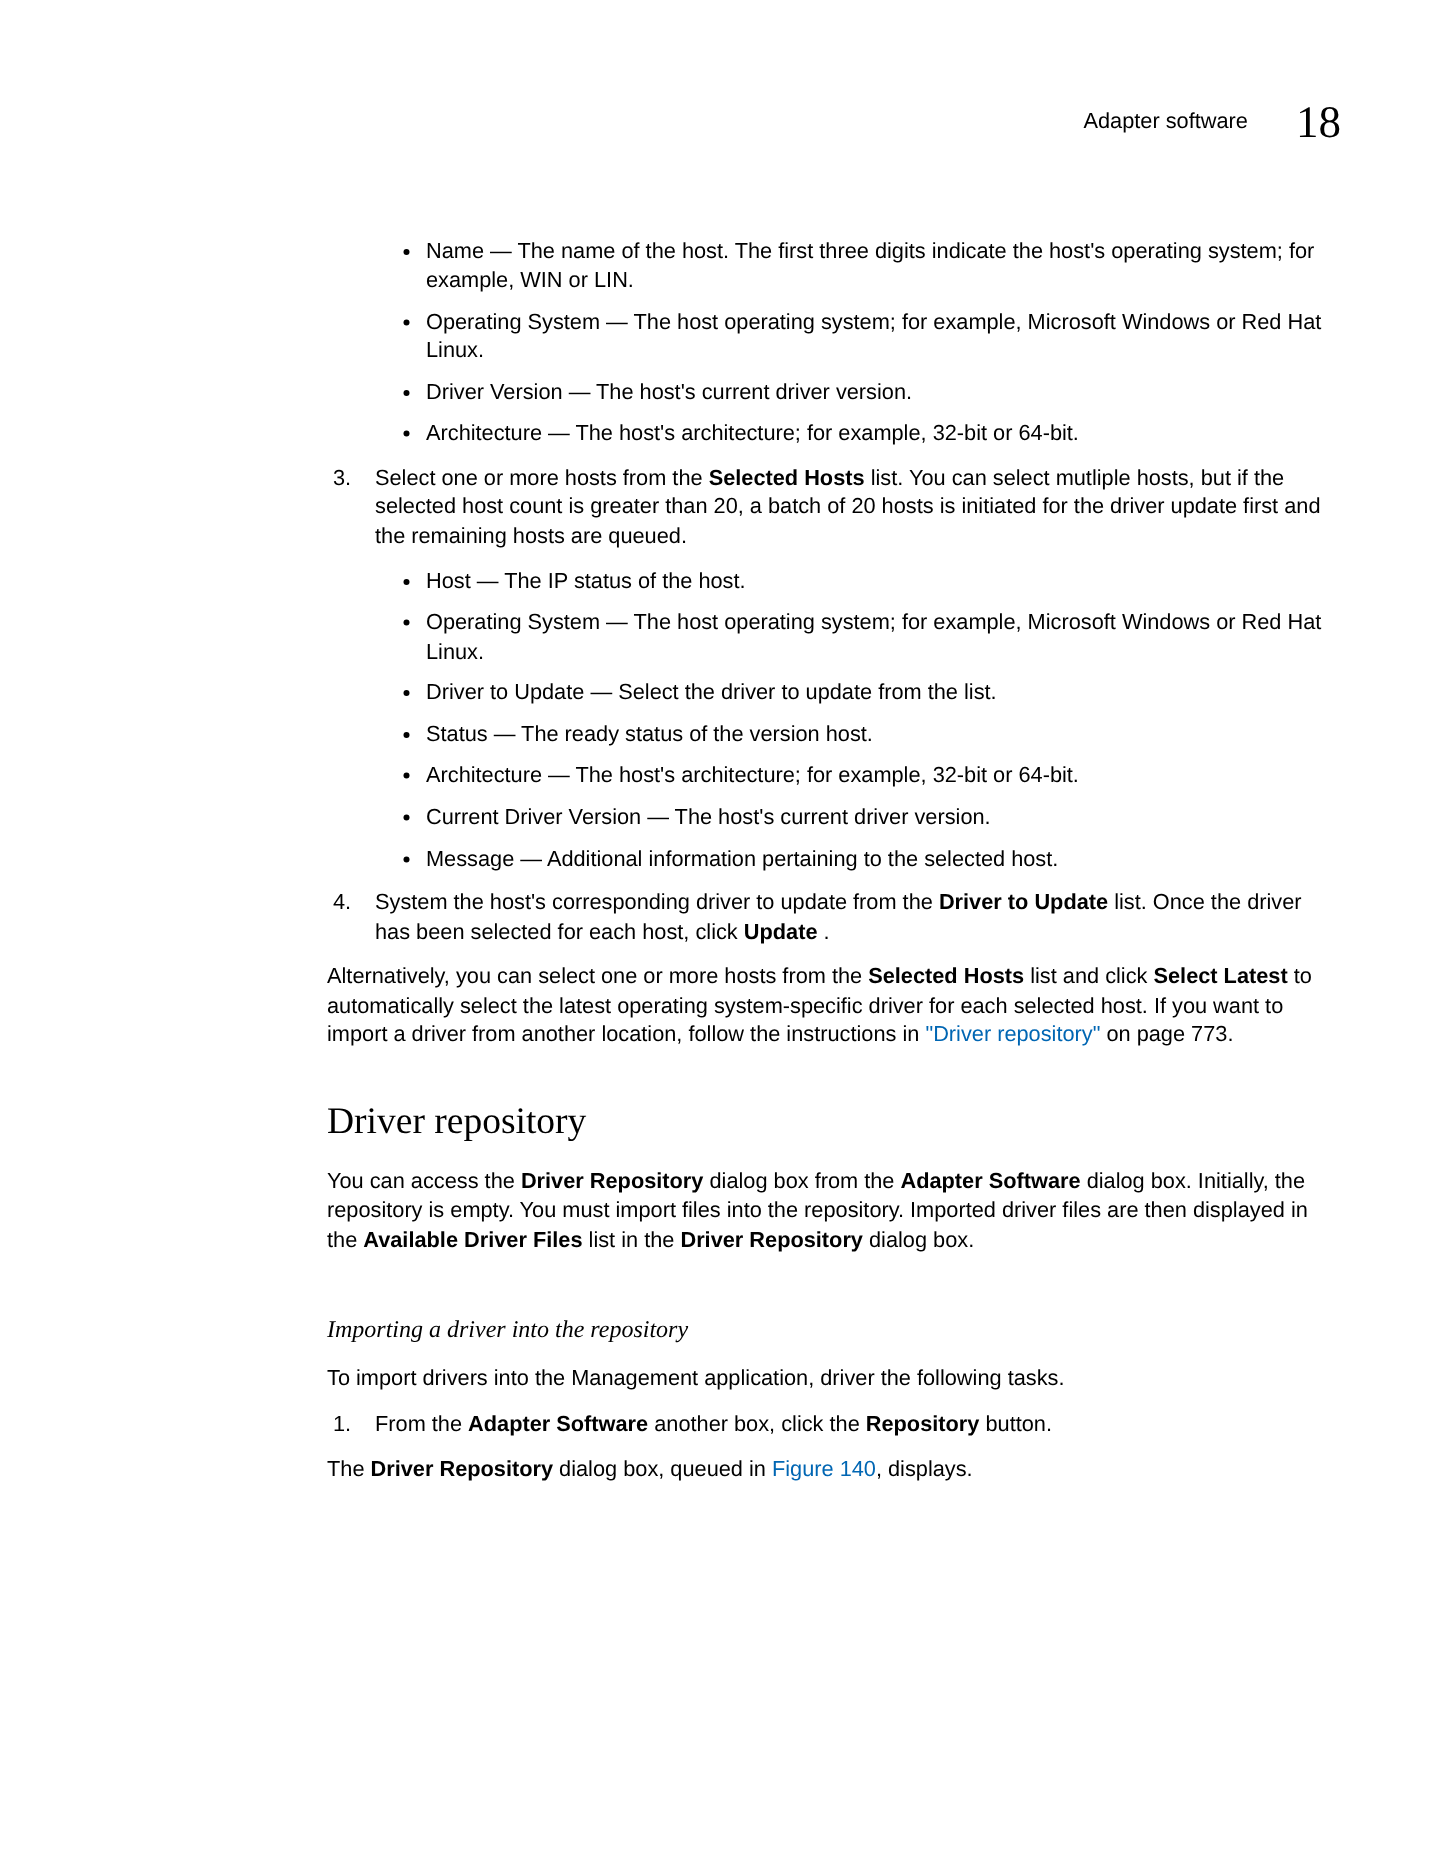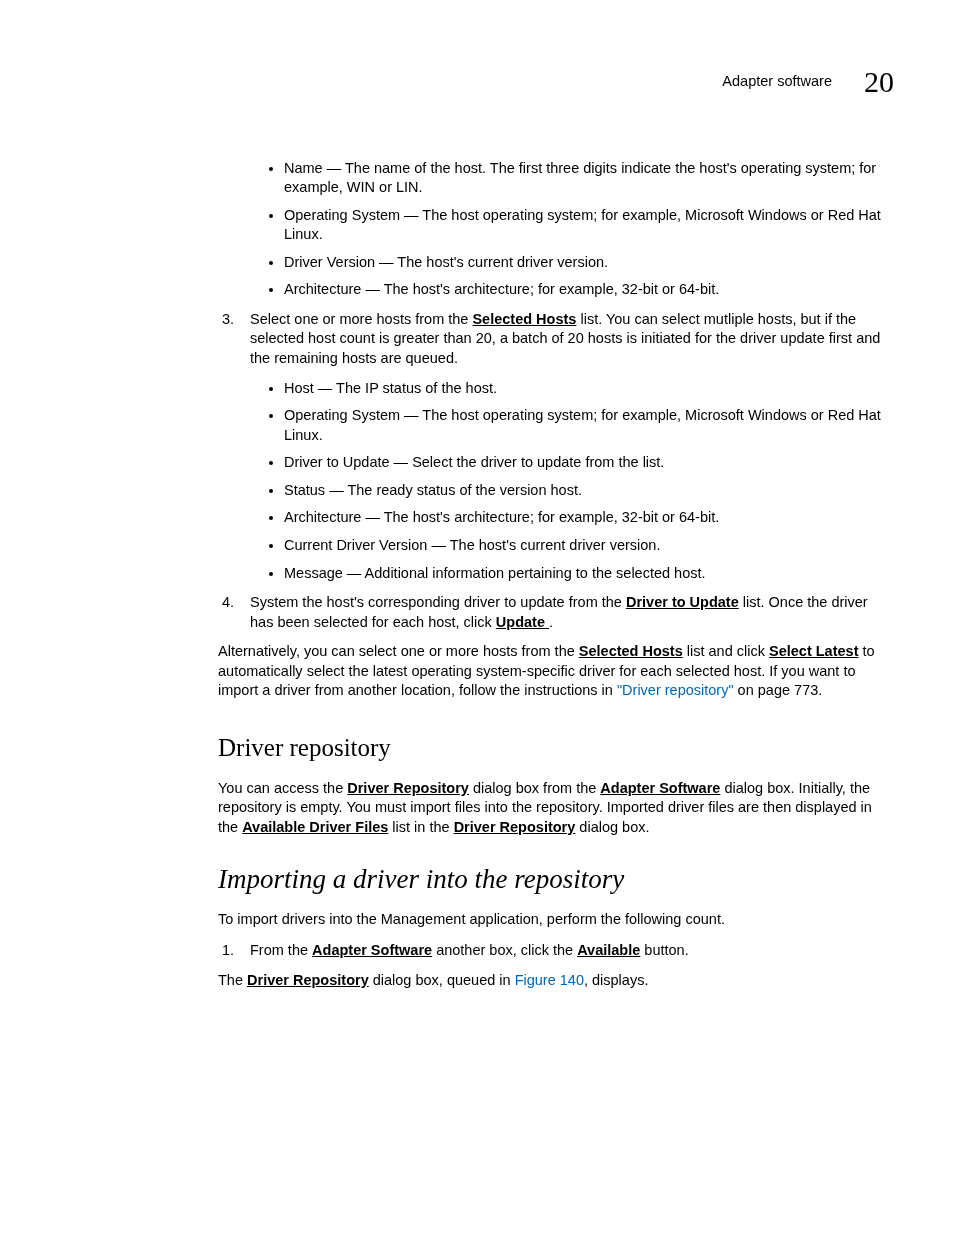--- a/index.html
+++ b/index.html
@@ -51,49 +51,49 @@
     text-align: left;
     padding-left: 4px;
   }
   .numitem .txt {
     flex: 1;
   }
   .indent {
     margin-left: 32px;
     margin-bottom: 10px;
   }
-  .bold { font-weight: bold; text-decoration: underline; }
+  .bold { font-weight: bold; }
   .h2 {
     font-family: Georgia, "Times New Roman", serif;
     font-size: 25px;
     font-weight: normal;
     margin: 30px 0 14px 0;
   }
   .h3 {
     font-family: Georgia, "Times New Roman", serif;
     font-style: italic;
-    font-size: 27px;
+    font-size: 16px;
     font-weight: normal;
-    margin: 24px 0 12px 0;
+    margin: 39px 0 12px 0;
   }
   .para {
     margin: 0 0 12px 0;
   }
   .link {
     color: #0066b3;
   }
 </style>
 </head>
 <body>
 
 <div class="page">
 
   <div class="header">
     <span class="header-title">Adapter software</span>
-    <span class="header-num">20</span>
+    <span class="header-num">18</span>
   </div>
 
   <ul class="bullets">
     <li>Name — The name of the host. The first three digits indicate the host's operating system; for example, WIN or LIN.</li>
     <li>Operating System — The host operating system; for example, Microsoft Windows or Red Hat Linux.</li>
     <li>Driver Version — The host's current driver version.</li>
     <li>Architecture — The host's architecture; for example, 32-bit or 64-bit.</li>
   </ul>
 
   <div class="numitem">
@@ -126,26 +126,26 @@
   </div>
 
   <h2 class="h2">Driver repository</h2>
 
   <p class="para">
     <span>You can access the </span><span class="bold">Driver Repository</span><span> dialog box from the </span><span class="bold">Adapter Software</span><span> dialog box. Initially, the repository is empty. You must import files into the repository. Imported driver files are then displayed in the </span><span class="bold">Available Driver Files</span><span> list in the </span><span class="bold">Driver Repository</span><span> dialog box.</span>
   </p>
 
   <h3 class="h3">Importing a driver into the repository</h3>
 
-  <p class="para">To import drivers into the Management application, perform the following count.</p>
+  <p class="para">To import drivers into the Management application, driver the following tasks.</p>
 
   <div class="numitem">
     <div class="num">1.</div>
     <div class="txt">
-      <span>From the </span><span class="bold">Adapter Software</span><span> another box, click the </span><span class="bold">Available</span><span> button.</span>
+      <span>From the </span><span class="bold">Adapter Software</span><span> another box, click the </span><span class="bold">Repository</span><span> button.</span>
     </div>
   </div>
 
   <div class="indent para">
     <span>The </span><span class="bold">Driver Repository</span><span> dialog box, queued in </span><span class="link">Figure 140</span><span>, displays.</span>
   </div>
 
 </div>
 
 </body></html>

